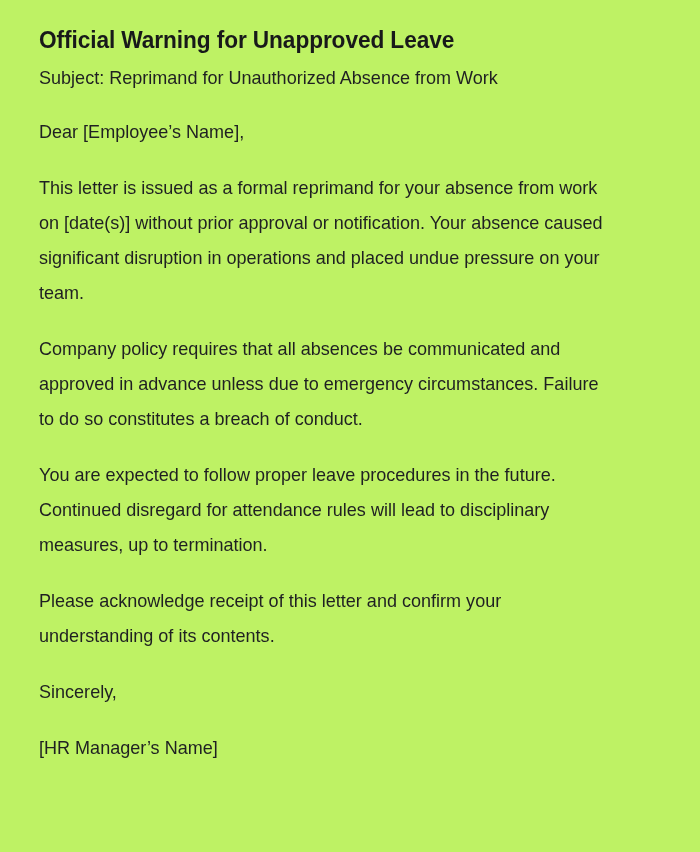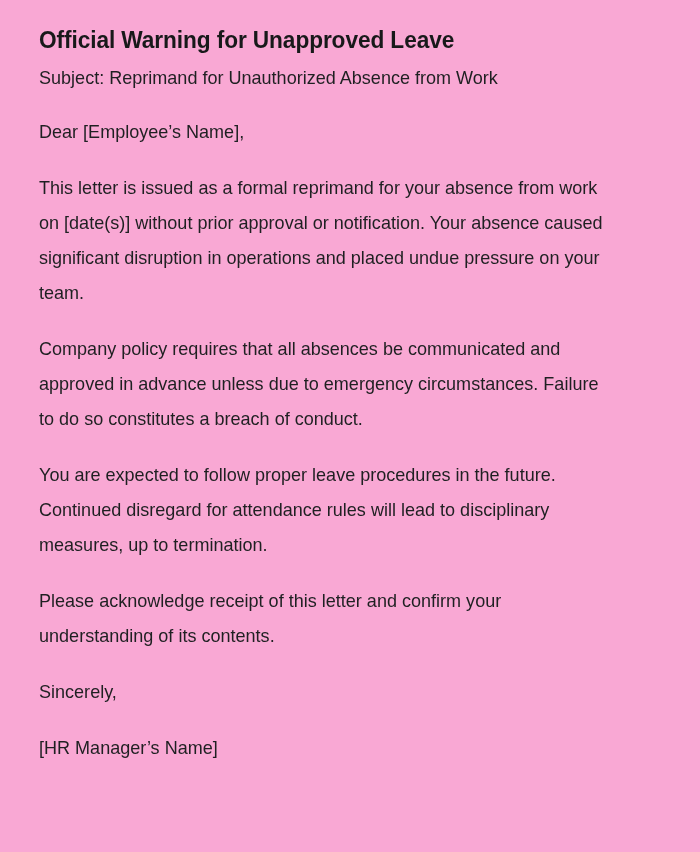--- a/index.html
+++ b/index.html
@@ -9,21 +9,21 @@
   }
   body {
     width: 700px;
     height: 852px;
     font-family: "Liberation Sans", sans-serif;
     -webkit-font-smoothing: antialiased;
   }
   .page {
     width: 700px;
     height: 852px;
-    background: #f9a8d4;
+    background: #bef264;
     box-sizing: border-box;
     padding: 16px;
     position: relative;
     overflow: hidden;
   }
   .letter {
     position: absolute;
     left: 39px;
     top: 0;
     width: 588px;

